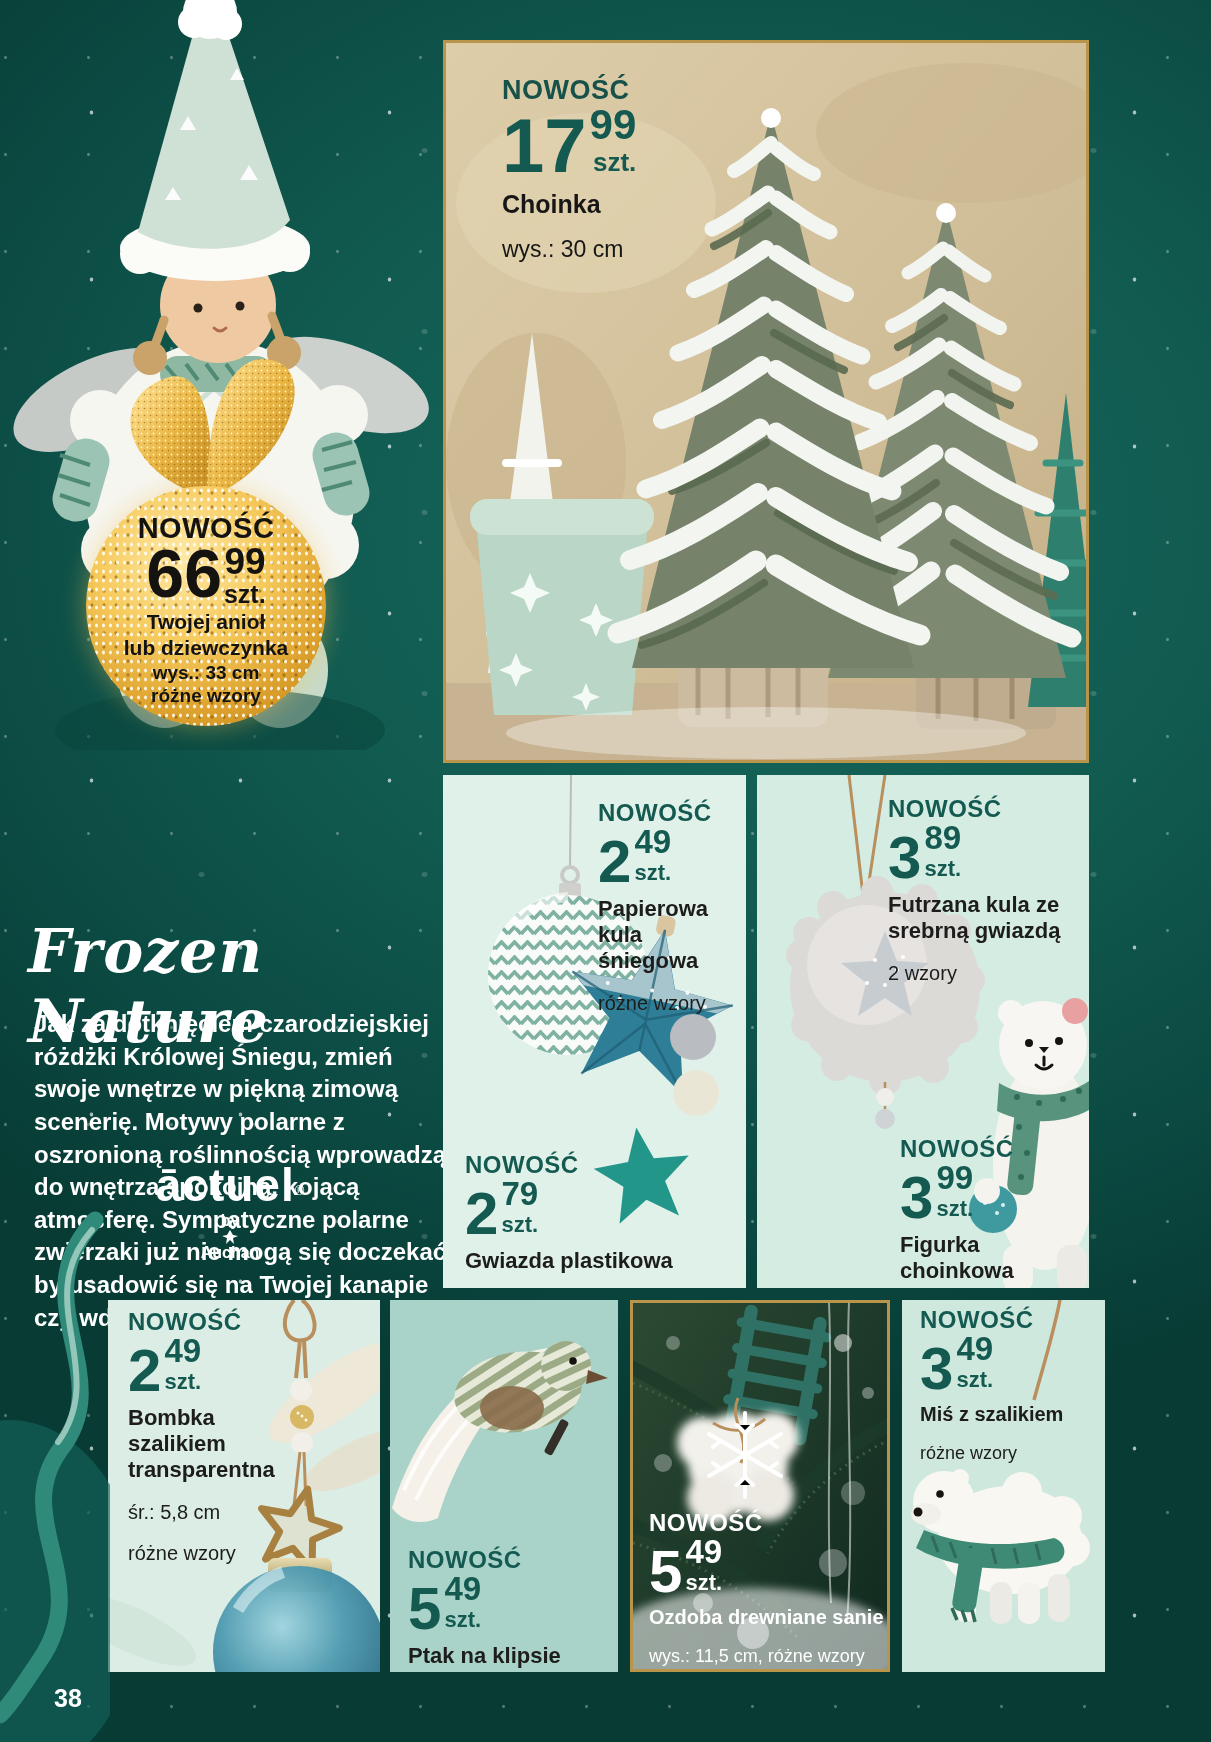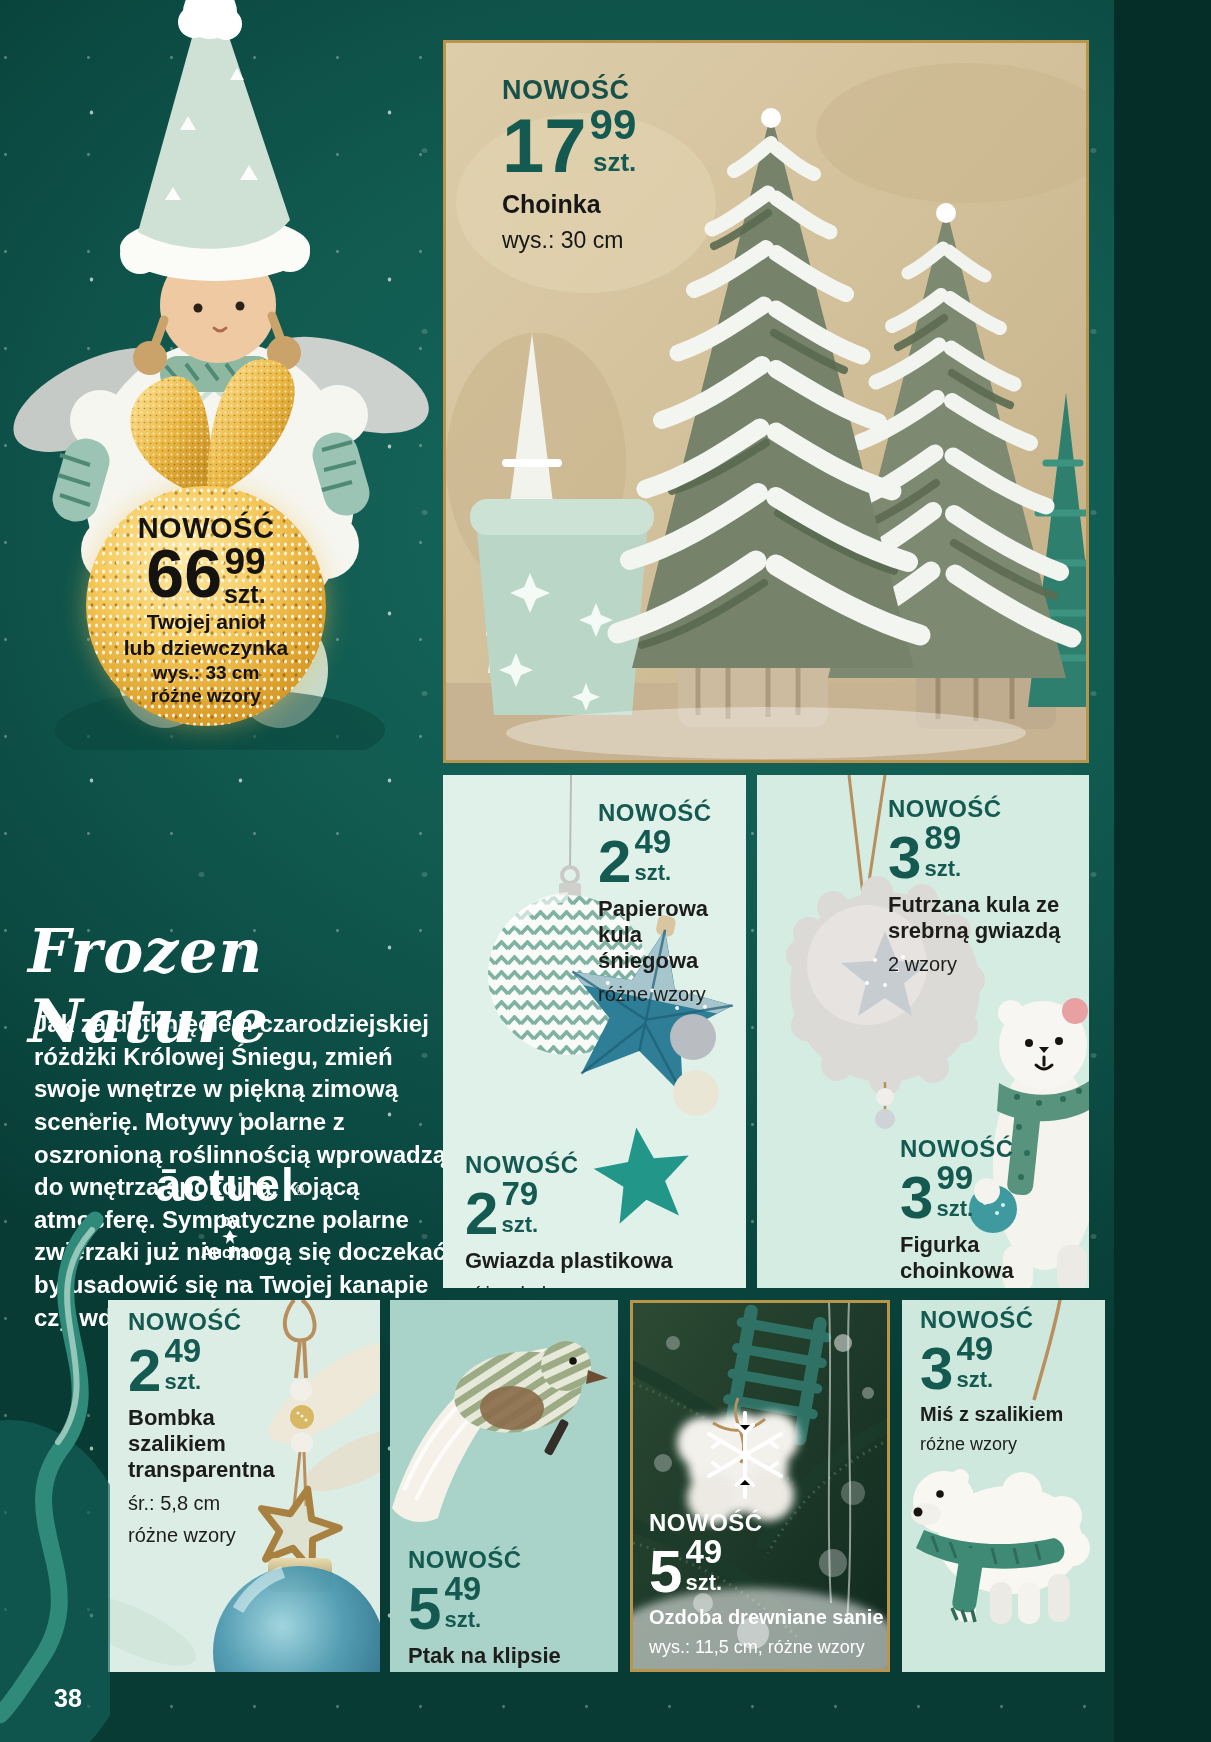--- a/index.html
+++ b/index.html
@@ -1,16 +1,16 @@
 <!DOCTYPE html>
 <html><head>
 <meta charset="utf-8">
 <style>
   html,body{margin:0;padding:0;background:#062e29;}
-  .page{position:relative;width:1114px;height:1742px;overflow:hidden;
+  .page{position:relative;width:1211px;height:1742px;overflow:hidden;
         background:radial-gradient(1100px 900px at 62% 30%, #17695e 0%, #115a50 45%, #0b4a42 75%, #073b34 100%);
         font-family:"Liberation Sans",sans-serif;}
   .sparkles{position:absolute;inset:0;pointer-events:none;
         background-image:
           radial-gradient(rgba(255,255,255,.65) 1.3px, transparent 2.2px),
           radial-gradient(rgba(255,255,255,.30) 1px, transparent 1.8px),
           radial-gradient(rgba(255,255,255,.16) 2.4px, transparent 3.6px);
         background-size:149px 167px, 83px 97px, 223px 181px;
         background-position:17px 29px, 47px 9px, 90px 60px;}
   .abs{position:absolute;}
@@ -18,21 +18,21 @@
 
   
   .pb{position:absolute;}
   .nw{font-weight:bold;font-size:24px;line-height:1;letter-spacing:.5px;color:#155a51;}
   .price{display:flex;align-items:flex-end;color:#155a51;font-weight:bold;margin-top:2px;}
   .pm{font-size:60px;line-height:.82;}
   .pcol{display:flex;flex-direction:column;align-items:flex-end;margin-left:3px;}
   .pc{font-size:33px;line-height:.9;}
   .pu{font-size:22px;margin-top:3px;}
   .pname{font-weight:bold;font-size:22px;line-height:1.18;color:#1d1d1b;margin-top:10px;}
-  .pdesc{font-size:20px;line-height:1.2;color:#1d1d1b;margin-top:8px;}
+  .pdesc{font-size:20px;line-height:1.2;color:#1d1d1b;margin-top:17px;}
   .wh .nw,.wh .price{color:#ffffff;}
   .wh .pname,.wh .pdesc{color:#ffffff;}
 
   
   .hero-photo{position:absolute;left:443px;top:40px;width:646px;height:723px;
         border:3px solid #b9944b;box-sizing:border-box;background:#d3c19d;}
   .hero-text{position:absolute;left:56px;top:34px;width:250px;}
   .hero-text .nw{font-size:27px;color:#17514a;}
   .hero-text .pm{font-size:76px;}
   .hero-text .pc{font-size:42px;}

